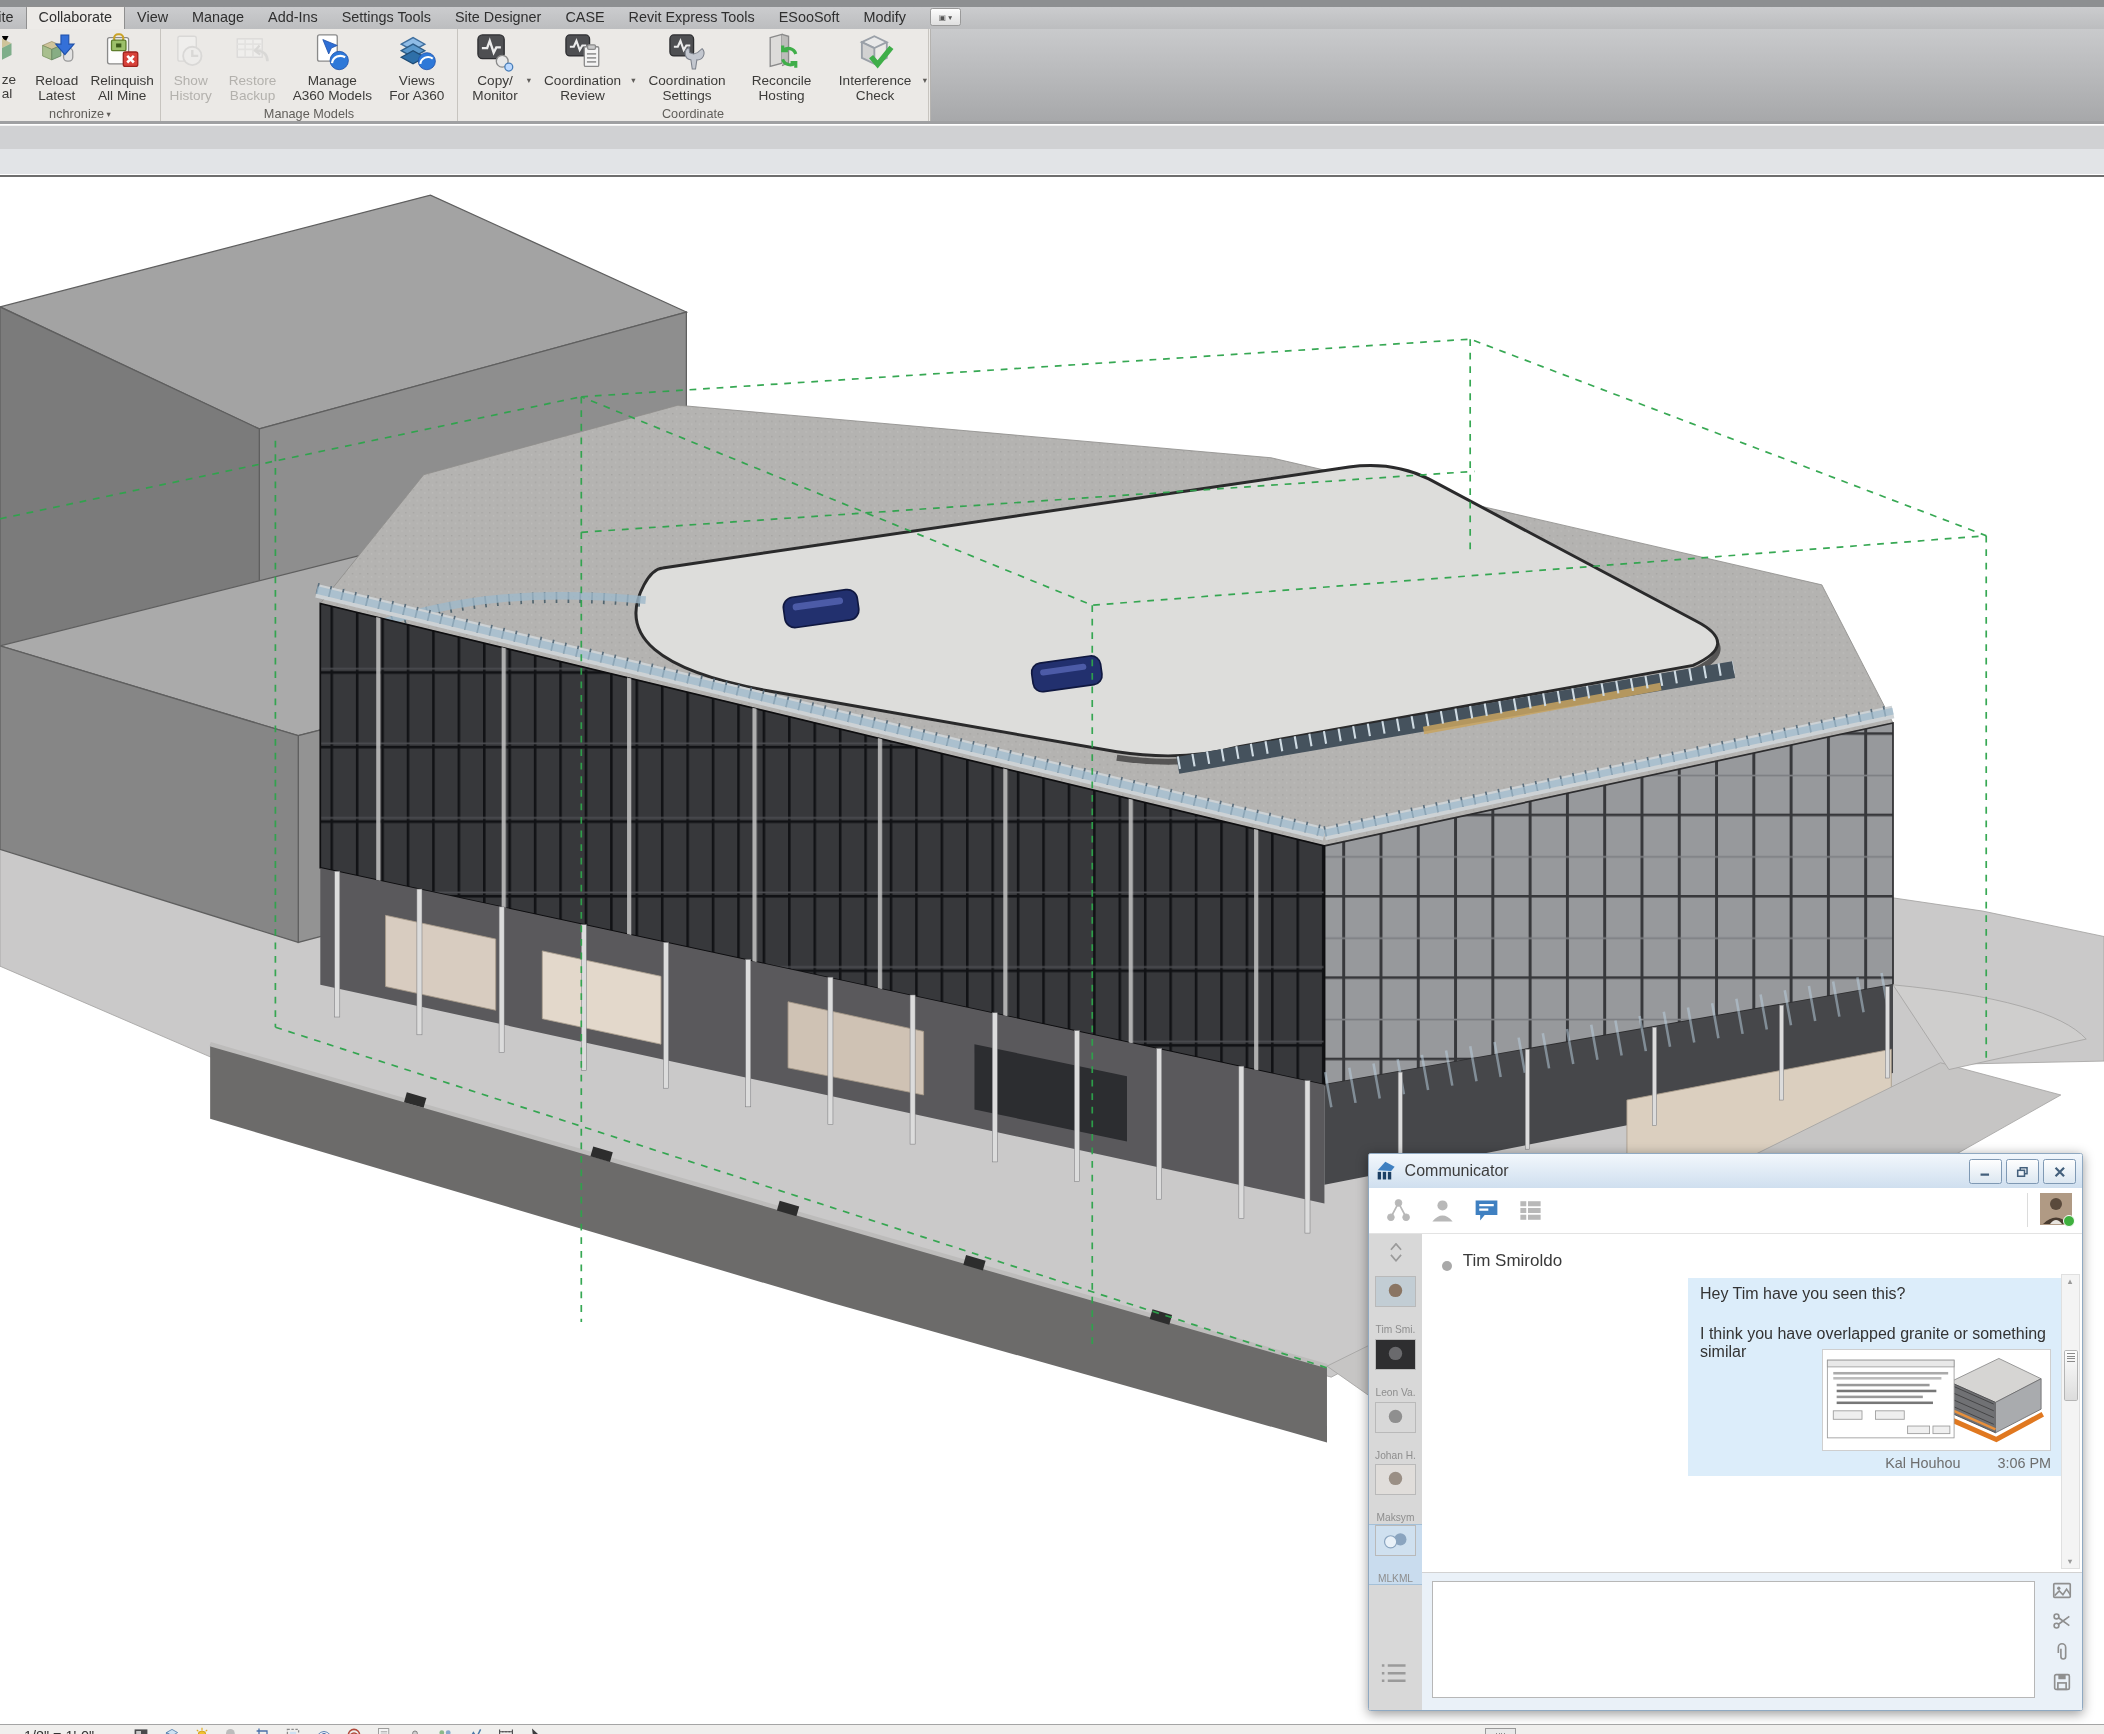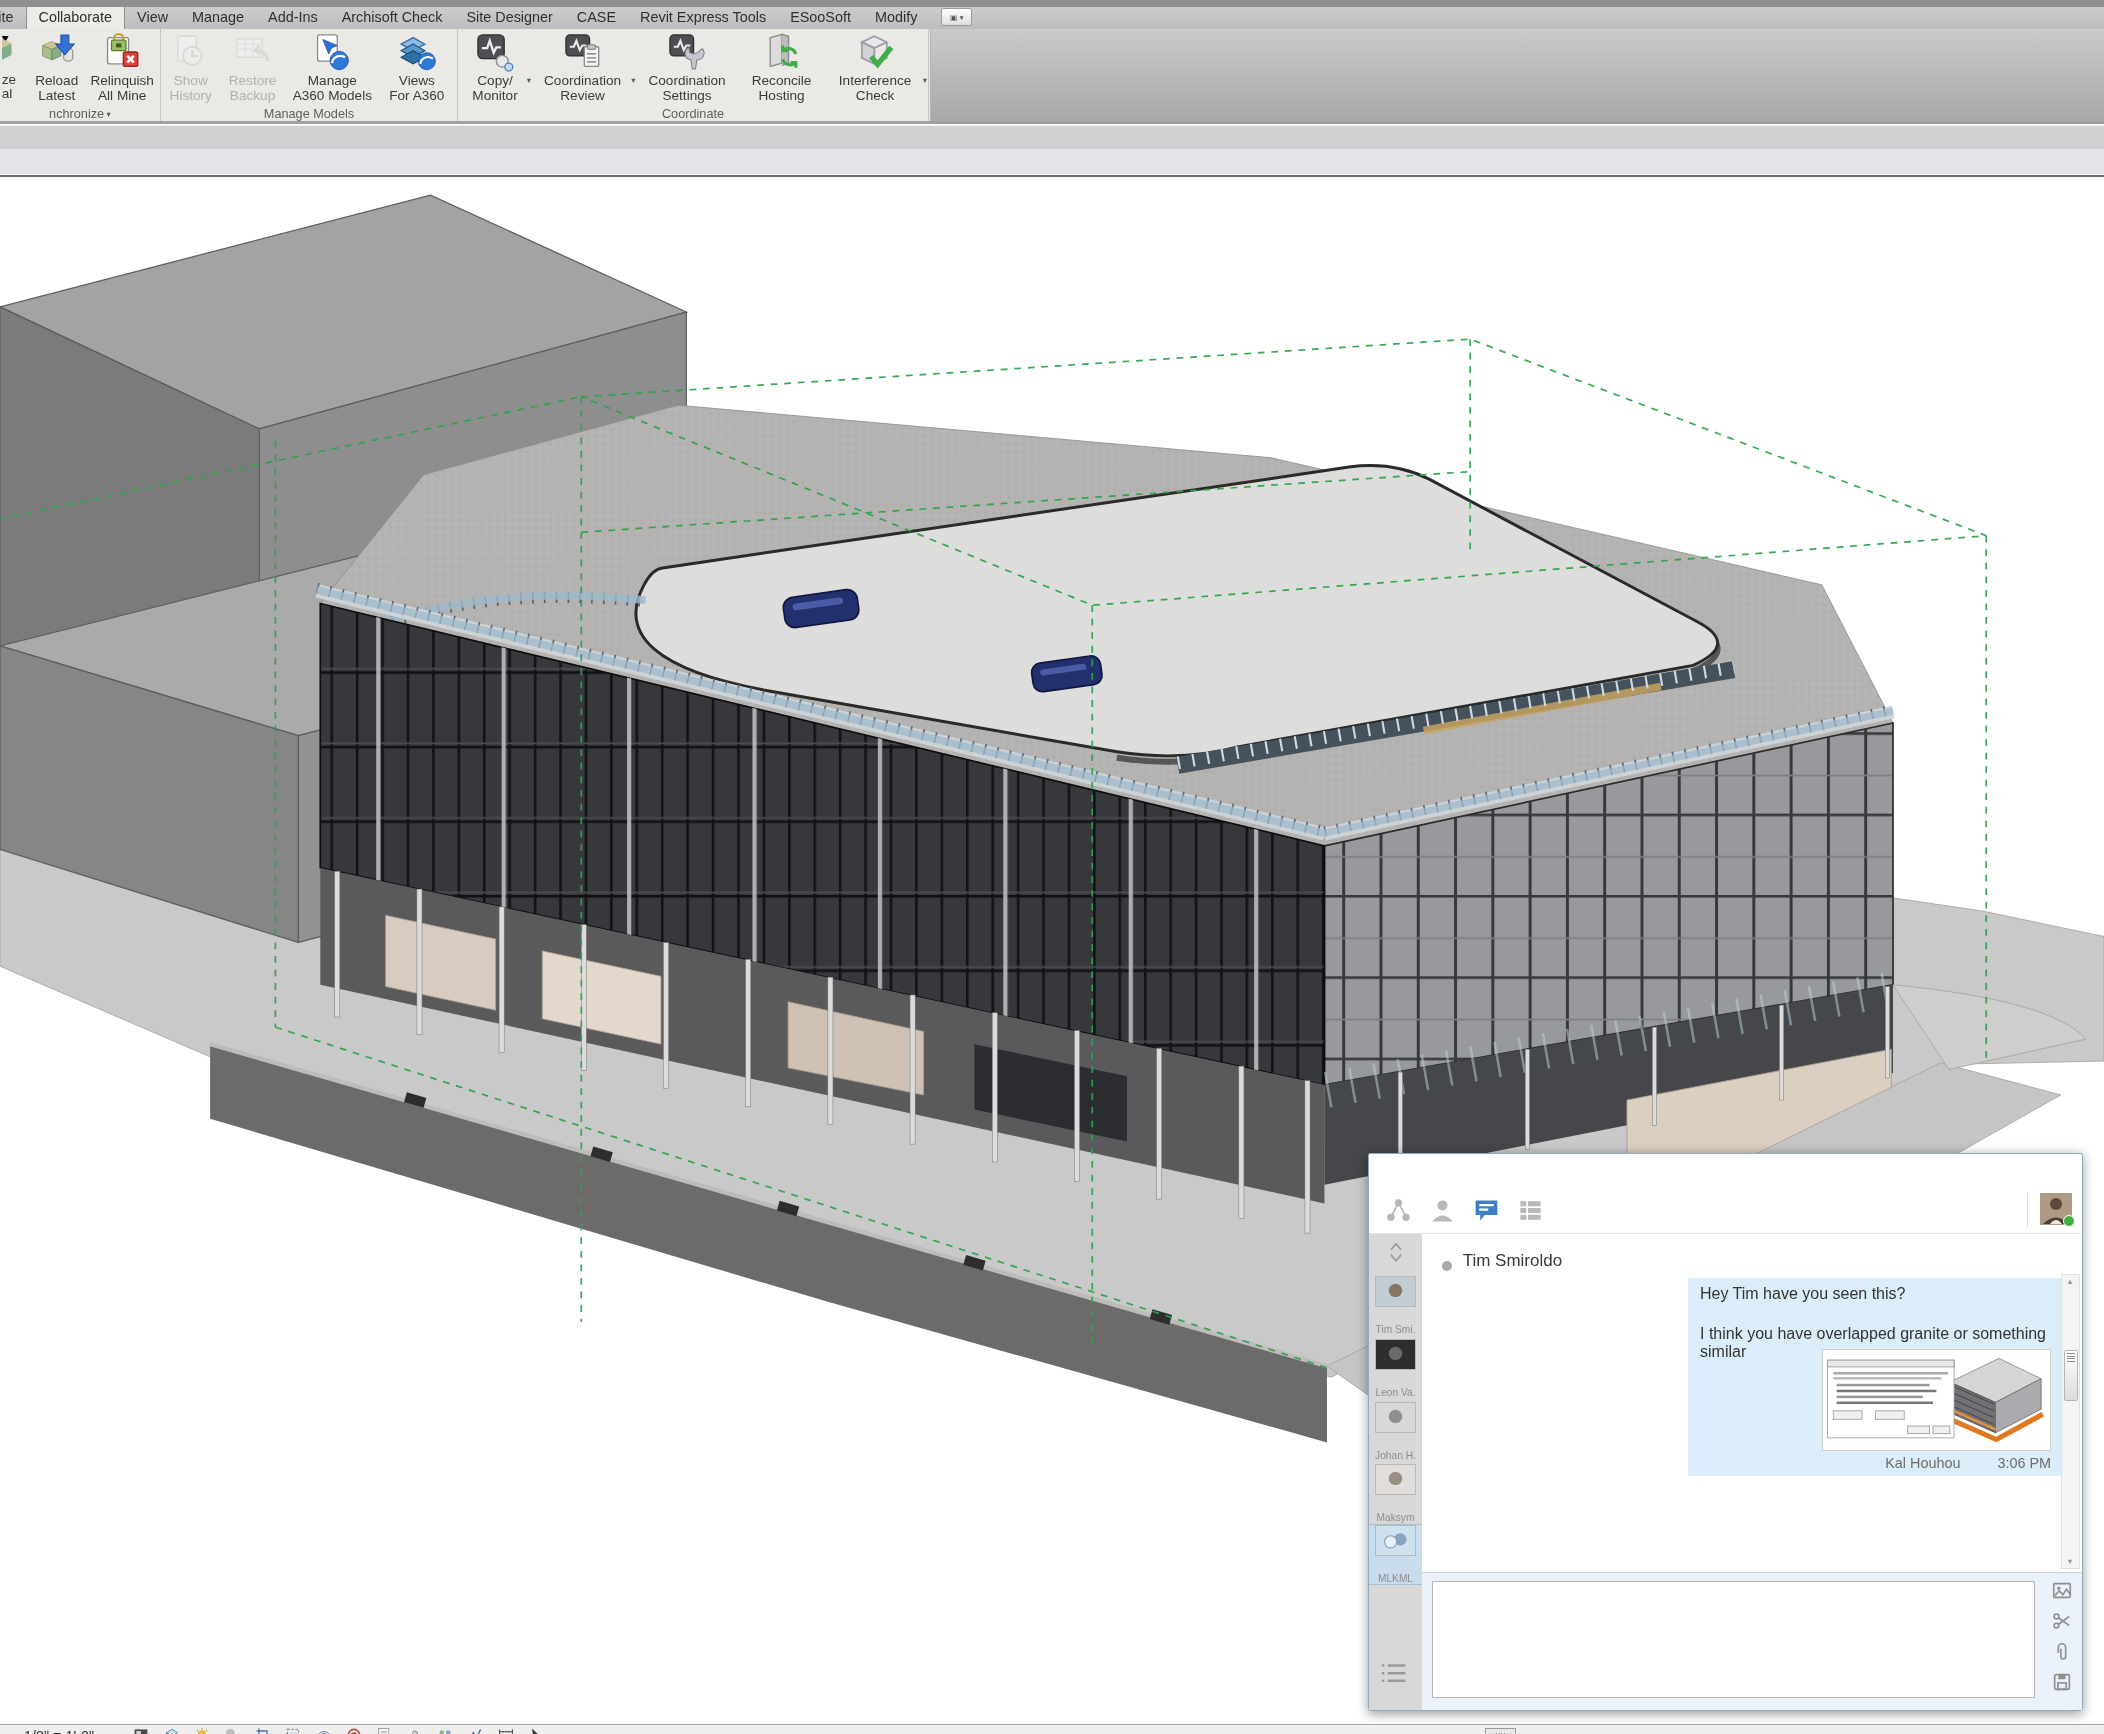--- a/index.html
+++ b/index.html
@@ -117,21 +117,21 @@
 <div id="app">
 
   <div id="titlestrip"></div>
 
   <div id="tabbar">
     <div class="tab first">ite</div>
     <div class="tab active">Collaborate</div>
     <div class="tab">View</div>
     <div class="tab">Manage</div>
     <div class="tab">Add-Ins</div>
-    <div class="tab">Archisoft Check</div>
+    <div class="tab">Settings Tools</div>
     <div class="tab">Site Designer</div>
     <div class="tab">CASE</div>
     <div class="tab">Revit Express Tools</div>
     <div class="tab">ESooSoft</div>
     <div class="tab">Modify</div>
     <div id="ribbon-toggle">
       <span>▣</span>
         <span>▾</span>
     </div>
   </div>
@@ -431,20 +431,47 @@
         <path d="M2344,632 L2344,1256"></path>
         <path d="M325,520 L325,1212"></path>
         <path d="M0,612 L686,468"></path>
         <path d="M686,628 L1740,556"></path>
         <path d="M325,1212 L1566,1614"></path>
       </g>
     </svg>
   </div>
 
   <div id="comm">
+    <div id="comm-title">
+      <svg width="22" height="22" style="margin-left:6.8px" viewBox="0 0 26 26">
+        <rect x="2" y="14" width="4" height="9" fill="#1c3f63"></rect>
+          <rect x="8" y="14" width="4" height="9" fill="#1c3f63"></rect>
+        <rect x="14" y="14" width="4" height="9" fill="#1c3f63"></rect>
+        <path d="M2 12 L11 2 L22 8 L18 13 Z" fill="#3f80c1"></path>
+      </svg>
+      <span class="ttl">Communicator</span>
+      <div class="winbtns">
+        <div class="winbtn">
+          <svg width="13.6" height="12" viewBox="0 0 16 14">
+              <path d="M3 10 H13" stroke="#44607c" stroke-width="2.6"></path>
+            </svg>
+        </div>
+        <div class="winbtn">
+          <svg width="13.6" height="12" viewBox="0 0 16 14" fill="none" stroke="#44607c" stroke-width="1.8">
+            <rect x="5" y="2" width="8" height="7"></rect>
+              <rect x="2" y="5" width="8" height="7" fill="#eef3f8"></rect>
+            </svg>
+        </div>
+        <div class="winbtn">
+          <svg width="13.6" height="12" viewBox="0 0 16 14">
+              <path d="M3 2 L13 12 M13 2 L3 12" stroke="#44607c" stroke-width="2.6"></path>
+            </svg>
+        </div>
+      </div>
+    </div>
 
     <div id="comm-toolbar">
       <div class="tbicon">
         <svg width="27" height="27" viewBox="0 0 32 32" fill="#b8b8b8" stroke="#b8b8b8">
           <circle cx="16" cy="7" r="4"></circle>
             <circle cx="7" cy="24" r="4"></circle>
             <circle cx="25" cy="24" r="4"></circle>
           <path d="M16 7 L7 24 M16 7 L25 24" stroke-width="2" fill="none"></path>
           </svg>
       </div>

